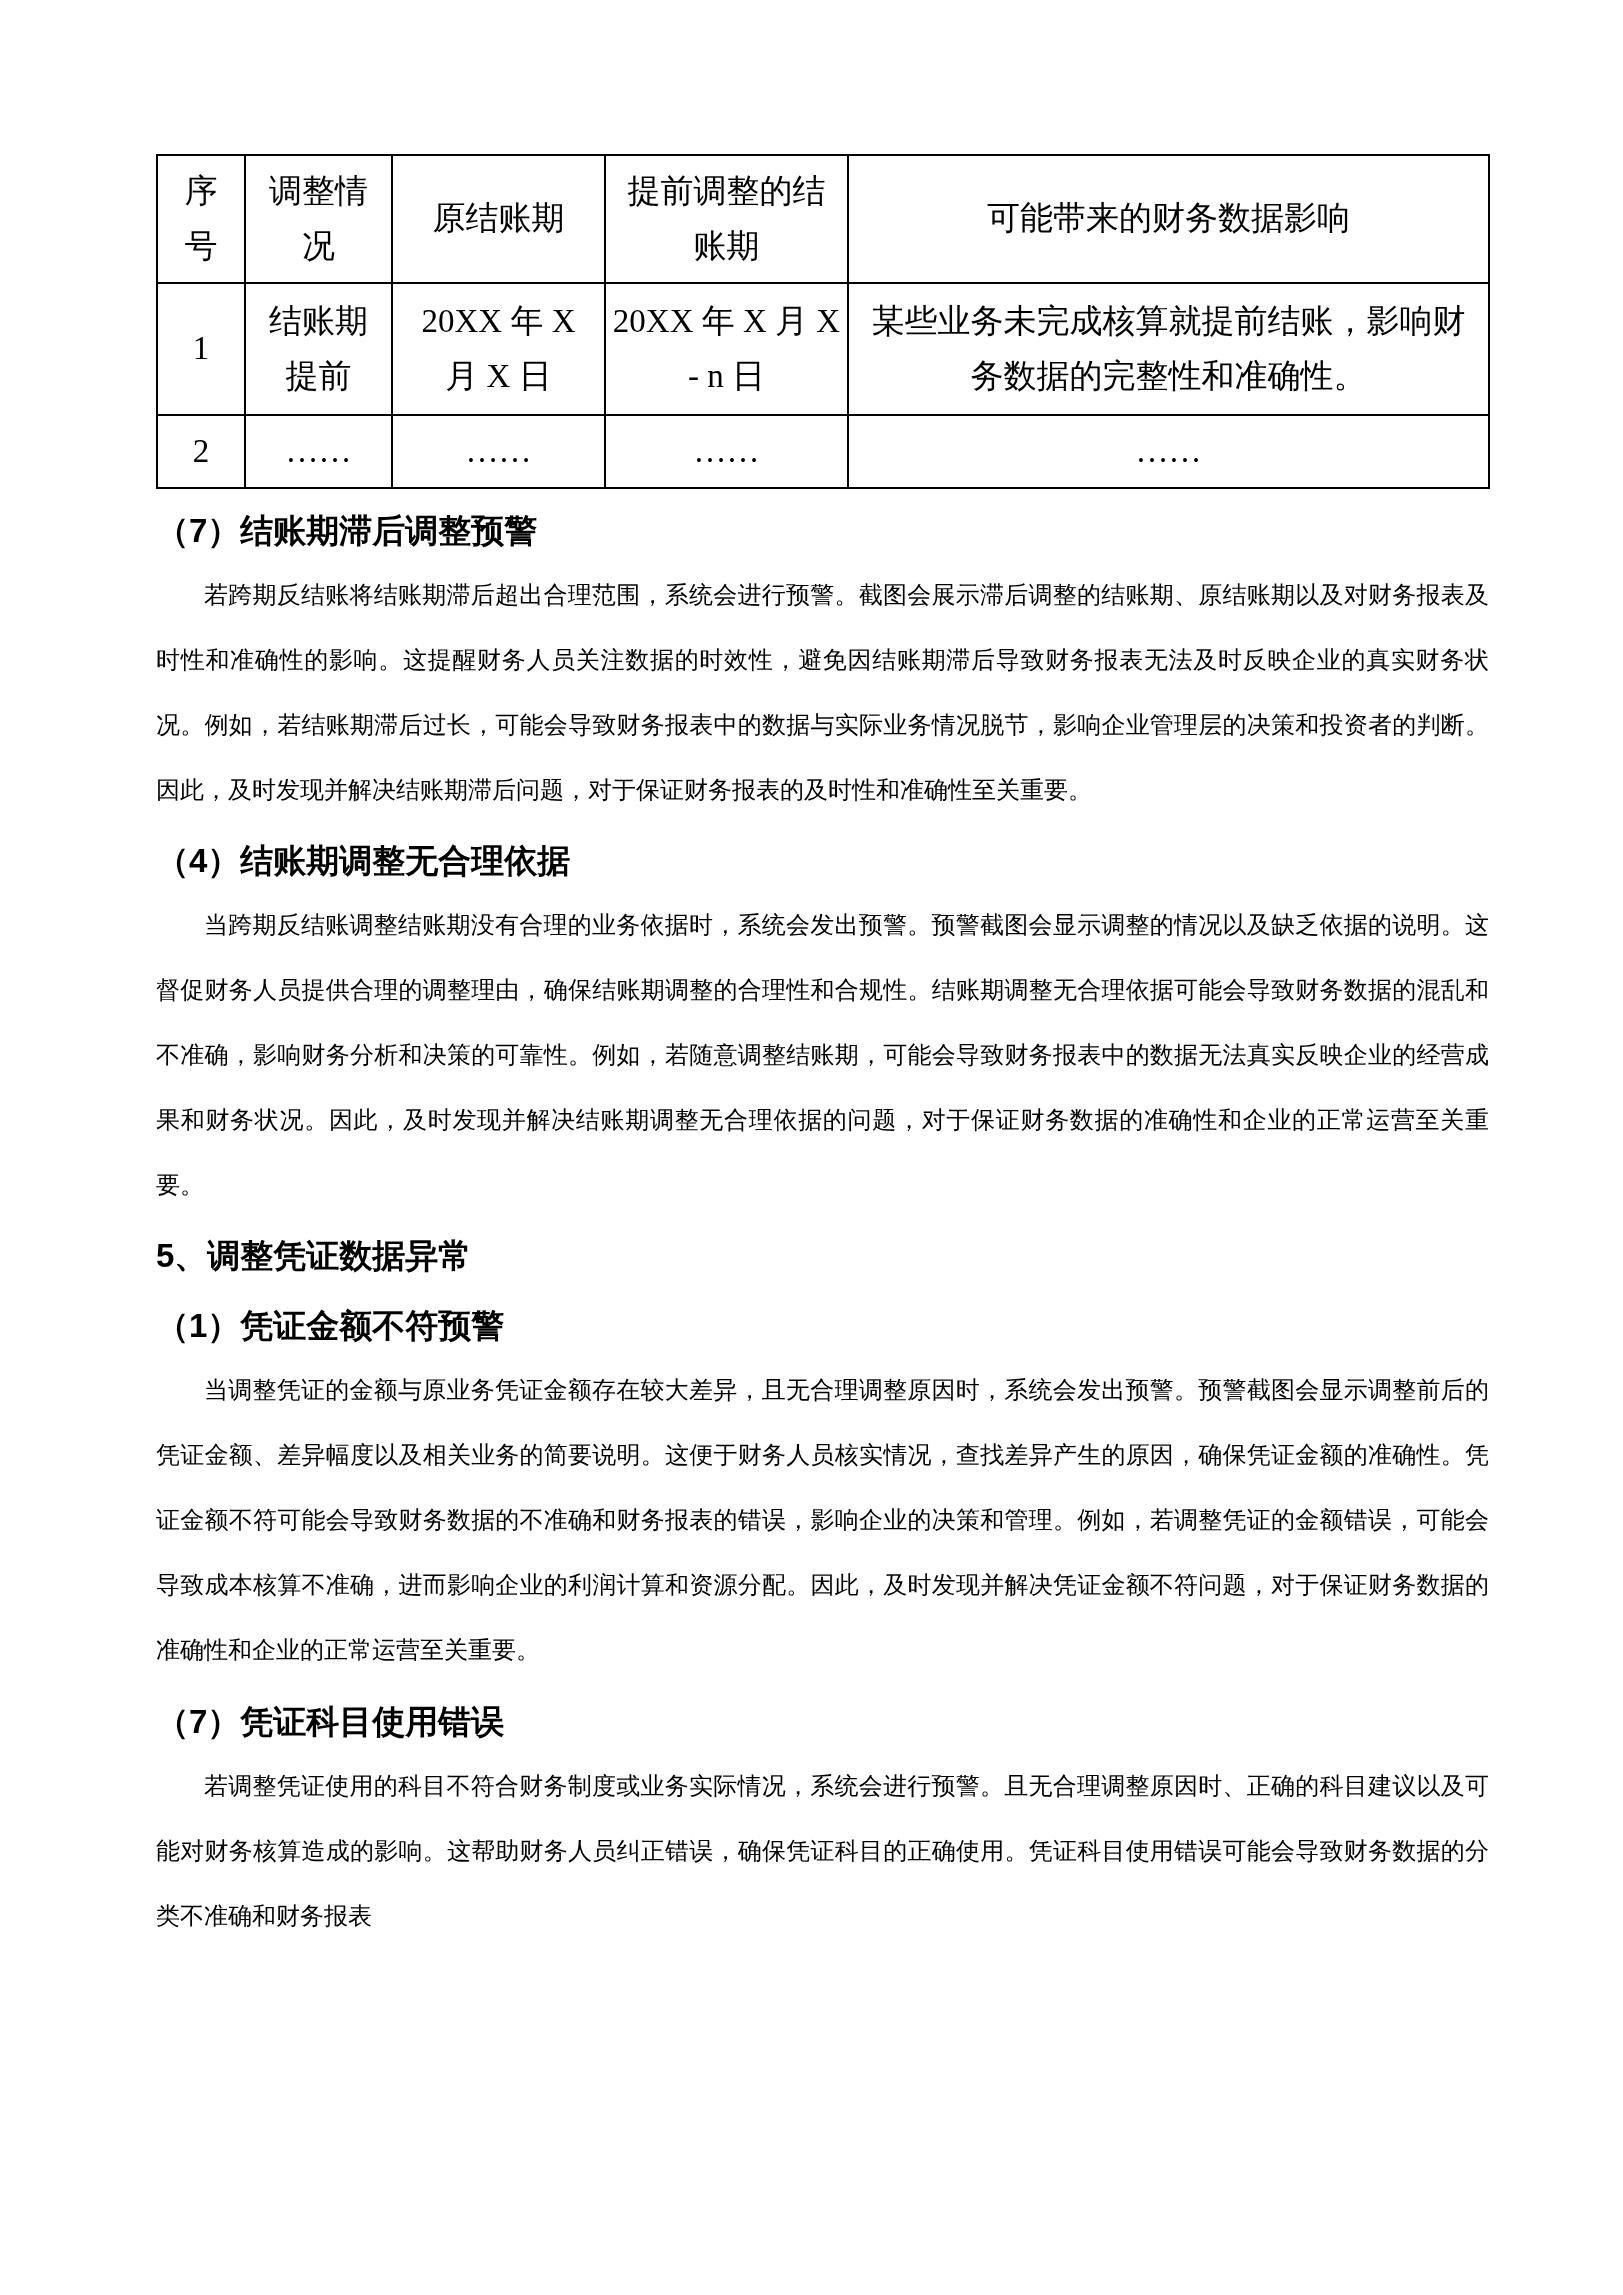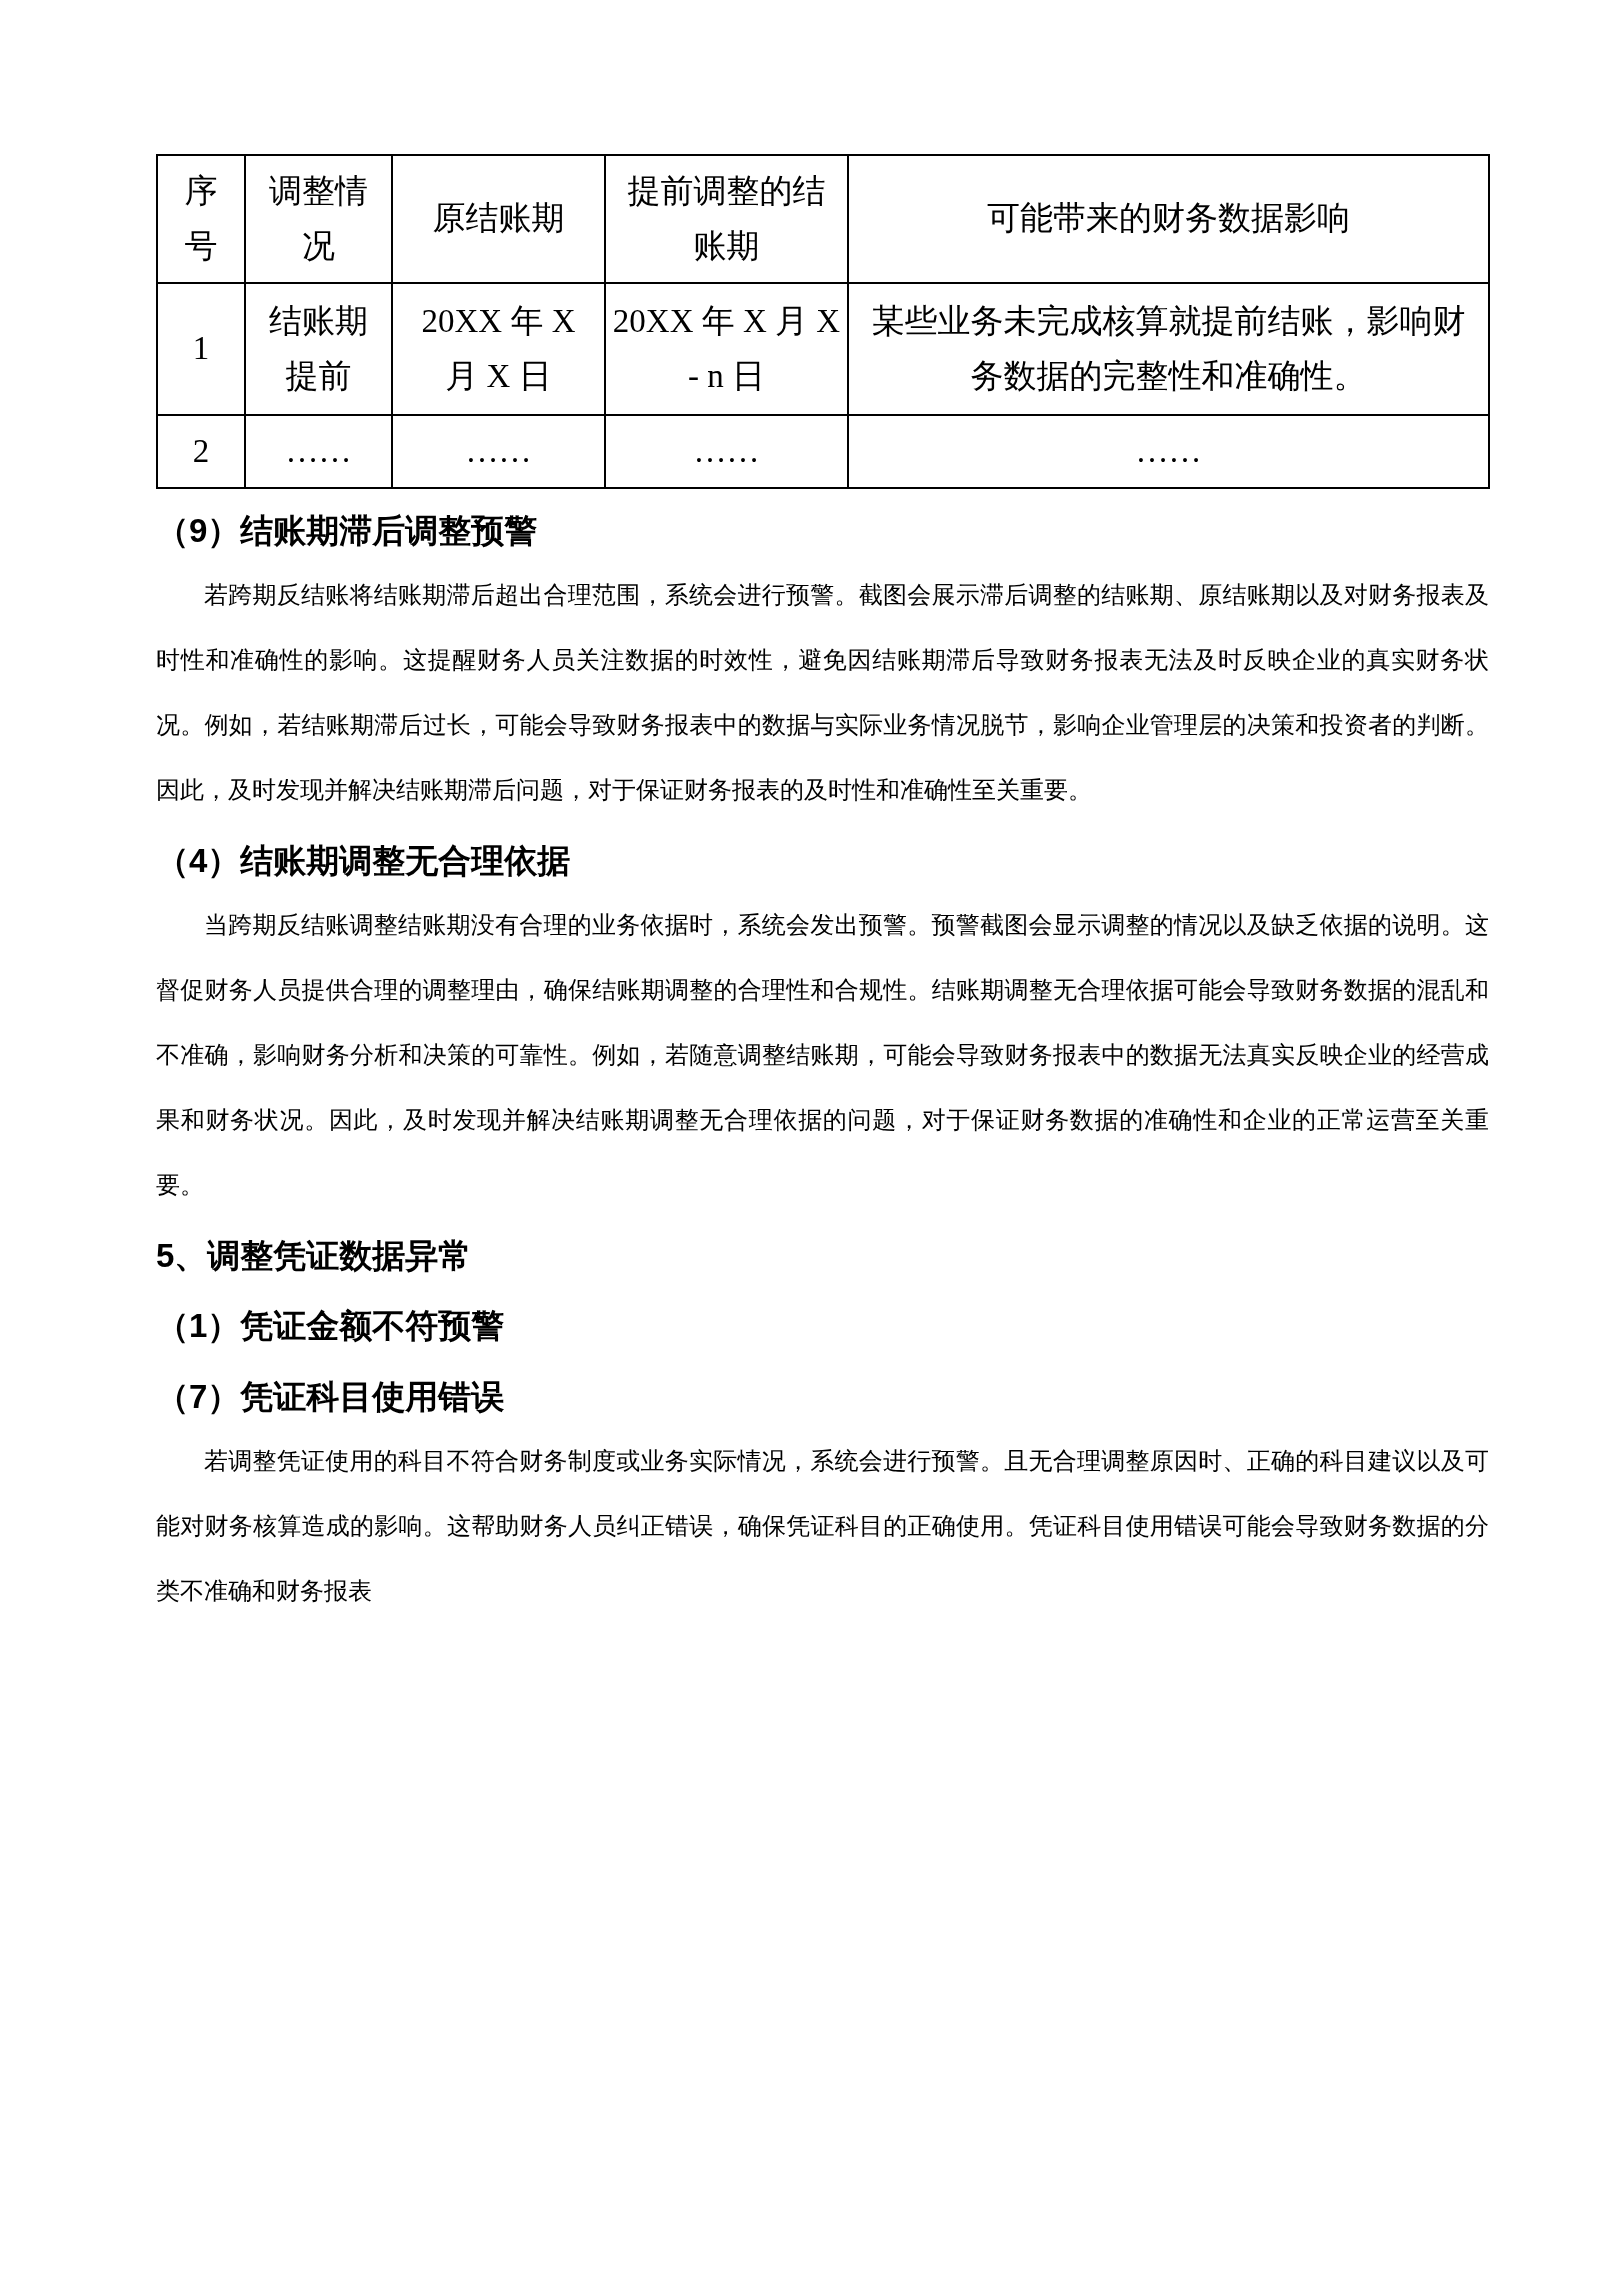--- a/index.html
+++ b/index.html
@@ -88,35 +88,36 @@
         <td>2</td>
         <td>……</td>
         <td>……</td>
         <td>……</td>
         <td>……</td>
       </tr>
     </tbody>
   </table>
 
   <section>
-    <h2 class="hd">（9）结账期滞后调整预警</h2>
+    <h2 class="hd">（7）结账期滞后调整预警</h2>
     <p class="body">若跨期反结账将结账期滞后超出合理范围，系统会进行预警。截图会展示滞后调整的结账期、原结账期以及对财务报表及时性和准确性的影响。这提醒财务人员关注数据的时效性，避免因结账期滞后导致财务报表无法及时反映企业的真实财务状况。例如，若结账期滞后过长，可能会导致财务报表中的数据与实际业务情况脱节，影响企业管理层的决策和投资者的判断。因此，及时发现并解决结账期滞后问题，对于保证财务报表的及时性和准确性至关重要。</p>
   </section>
 
   <section>
     <h2 class="hd">（4）结账期调整无合理依据</h2>
     <p class="body">当跨期反结账调整结账期没有合理的业务依据时，系统会发出预警。预警截图会显示调整的情况以及缺乏依据的说明。这督促财务人员提供合理的调整理由，确保结账期调整的合理性和合规性。结账期调整无合理依据可能会导致财务数据的混乱和不准确，影响财务分析和决策的可靠性。例如，若随意调整结账期，可能会导致财务报表中的数据无法真实反映企业的经营成果和财务状况。因此，及时发现并解决结账期调整无合理依据的问题，对于保证财务数据的准确性和企业的正常运营至关重要。</p>
   </section>
 
   <section>
     <h2 class="hd">5、调整凭证数据异常</h2>
   </section>
 
   <section>
     <h2 class="hd">（1）凭证金额不符预警</h2>
+    <p class="body">当调整凭证的金额与原业务凭证金额存在较大差异，且无合理调整原因时，系统会发出预警。预警截图会显示调整前后的凭证金额、差异幅度以及相关业务的简要说明。这便于财务人员核实情况，查找差异产生的原因，确保凭证金额的准确性。凭证金额不符可能会导致财务数据的不准确和财务报表的错误，影响企业的决策和管理。例如，若调整凭证的金额错误，可能会导致成本核算不准确，进而影响企业的利润计算和资源分配。因此，及时发现并解决凭证金额不符问题，对于保证财务数据的准确性和企业的正常运营至关重要。</p>
   </section>
 
   <section>
     <h2 class="hd">（7）凭证科目使用错误</h2>
     <p class="body">若调整凭证使用的科目不符合财务制度或业务实际情况，系统会进行预警。且无合理调整原因时、正确的科目建议以及可能对财务核算造成的影响。这帮助财务人员纠正错误，确保凭证科目的正确使用。凭证科目使用错误可能会导致财务数据的分类不准确和财务报表</p>
   </section>
 
 </div>
 
 

